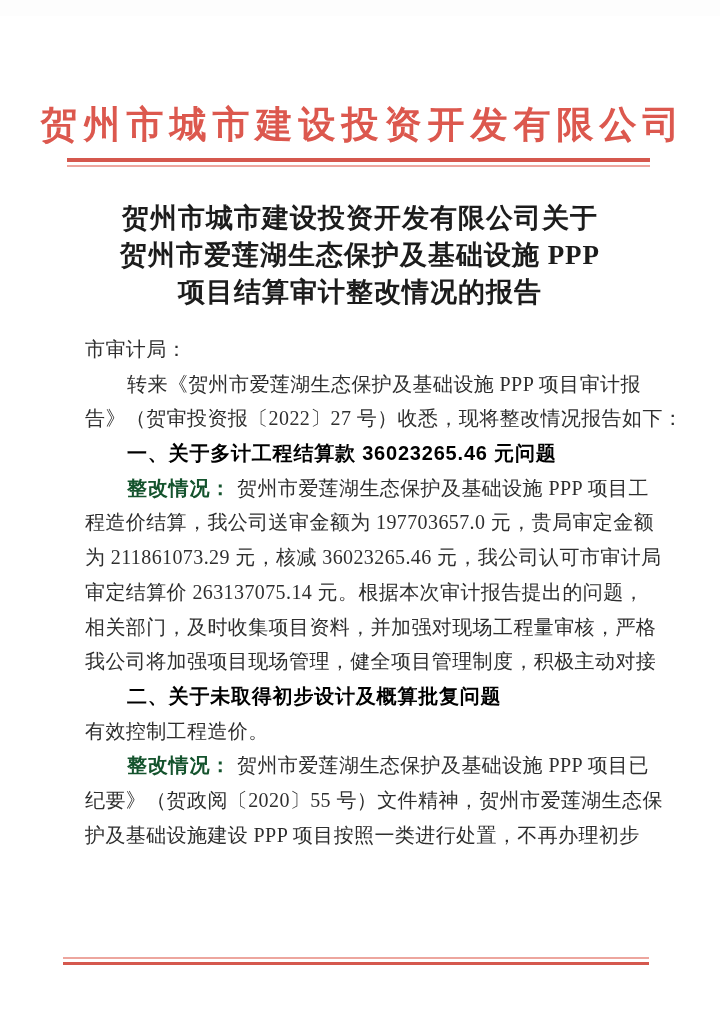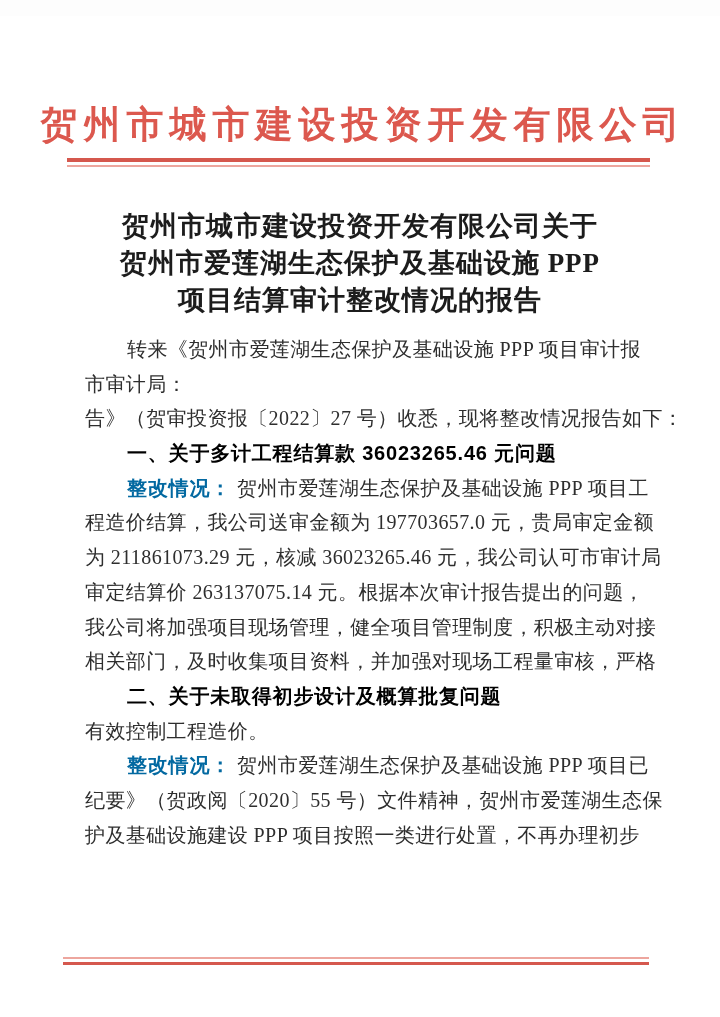--- a/index.html
+++ b/index.html
@@ -39,21 +39,21 @@
     position: absolute;
     top: 142px;
     left: 67px;
     width: 583px;
   }
   .header-rule .rule-thick { height: 4px; background: var(--rule-thick); }
   .header-rule .rule-gap   { height: 3px; }
   .header-rule .rule-thin  { height: 2px; background: var(--rule-thin); }
   .doc-title {
     position: absolute;
-    top: 192px;
+    top: 184px;
     left: 0;
     width: 100%;
     text-align: center;
     color: var(--title-text);
     font-size: 27px;
     font-weight: 700;
     line-height: 37px;
     letter-spacing: 1px;
     font-family: "Liberation Serif", "DejaVu Serif", serif;
   }
@@ -73,21 +73,21 @@
   .doc-body .bold-heading {
     font-family: "Liberation Sans", "DejaVu Sans", sans-serif;
     font-weight: 700;
     letter-spacing: 0.8px;
     color: #000000;
   }
   .doc-body .prefix-bold {
     font-family: Liberation Mono, monospace;
     font-weight: 700;
     letter-spacing: 0.8px;
-    color: #0369a1;
+    color: #14532d;
     margin-right: 6px;
   }
   .footer-rule {
     position: absolute;
     top: 941px;
     left: 63px;
     width: 586px;
   }
   .footer-rule .rule-thin  { height: 1.5px; background: var(--rule-thin); }
   .footer-rule .rule-gap   { height: 3px; }
@@ -106,30 +106,30 @@
     <div class="rule-thin"></div>
   </div>
 
   <div class="doc-title">
     <div class="title-line">贺州市城市建设投资开发有限公司关于</div>
     <div class="title-line">贺州市爱莲湖生态保护及基础设施 PPP</div>
     <div class="title-line">项目结算审计整改情况的报告</div>
   </div>
 
   <div class="doc-body">
+      <div class="line">市审计局：</div>
       <div class="line indent">转来《贺州市爱莲湖生态保护及基础设施 PPP 项目审计报</div>
-      <div class="line">市审计局：</div>
       <div class="line">告》（贺审投资报〔2022〕27 号）收悉，现将整改情况报告如下：</div>
       <div class="line indent bold-heading">一、关于多计工程结算款 36023265.46 元问题</div>
       <div class="line indent"><span class="prefix-bold">整改情况：</span>贺州市爱莲湖生态保护及基础设施 PPP 项目工</div>
       <div class="line">程造价结算，我公司送审金额为 197703657.0 元，贵局审定金额</div>
       <div class="line">为 211861073.29 元，核减 36023265.46 元，我公司认可市审计局</div>
       <div class="line">审定结算价 263137075.14 元。根据本次审计报告提出的问题，</div>
+      <div class="line">相关部门，及时收集项目资料，并加强对现场工程量审核，严格</div>
       <div class="line">我公司将加强项目现场管理，健全项目管理制度，积极主动对接</div>
-      <div class="line">相关部门，及时收集项目资料，并加强对现场工程量审核，严格</div>
       <div class="line indent bold-heading">二、关于未取得初步设计及概算批复问题</div>
       <div class="line">有效控制工程造价。</div>
       <div class="line indent"><span class="prefix-bold">整改情况：</span>贺州市爱莲湖生态保护及基础设施 PPP 项目已</div>
       <div class="line">纪要》（贺政阅〔2020〕55 号）文件精神，贺州市爱莲湖生态保</div>
       <div class="line">护及基础设施建设 PPP 项目按照一类进行处置，不再办理初步</div>
     </div>
 
   <div class="footer-rule">
     <div class="rule-thin"></div>
     <div class="rule-gap"></div>

